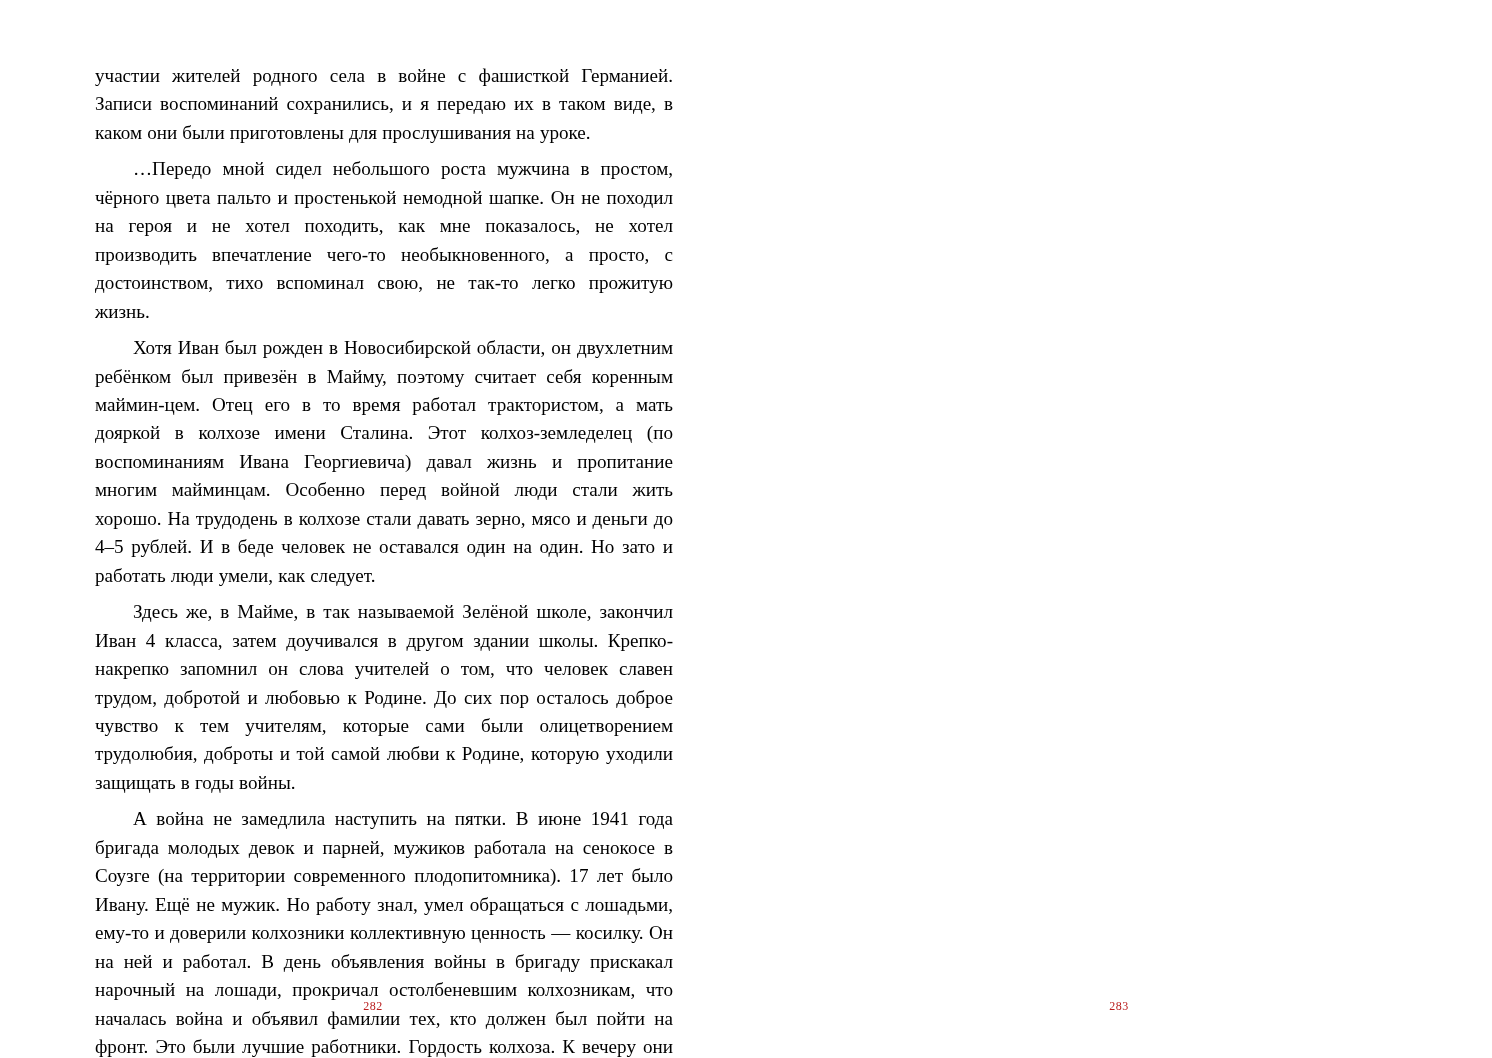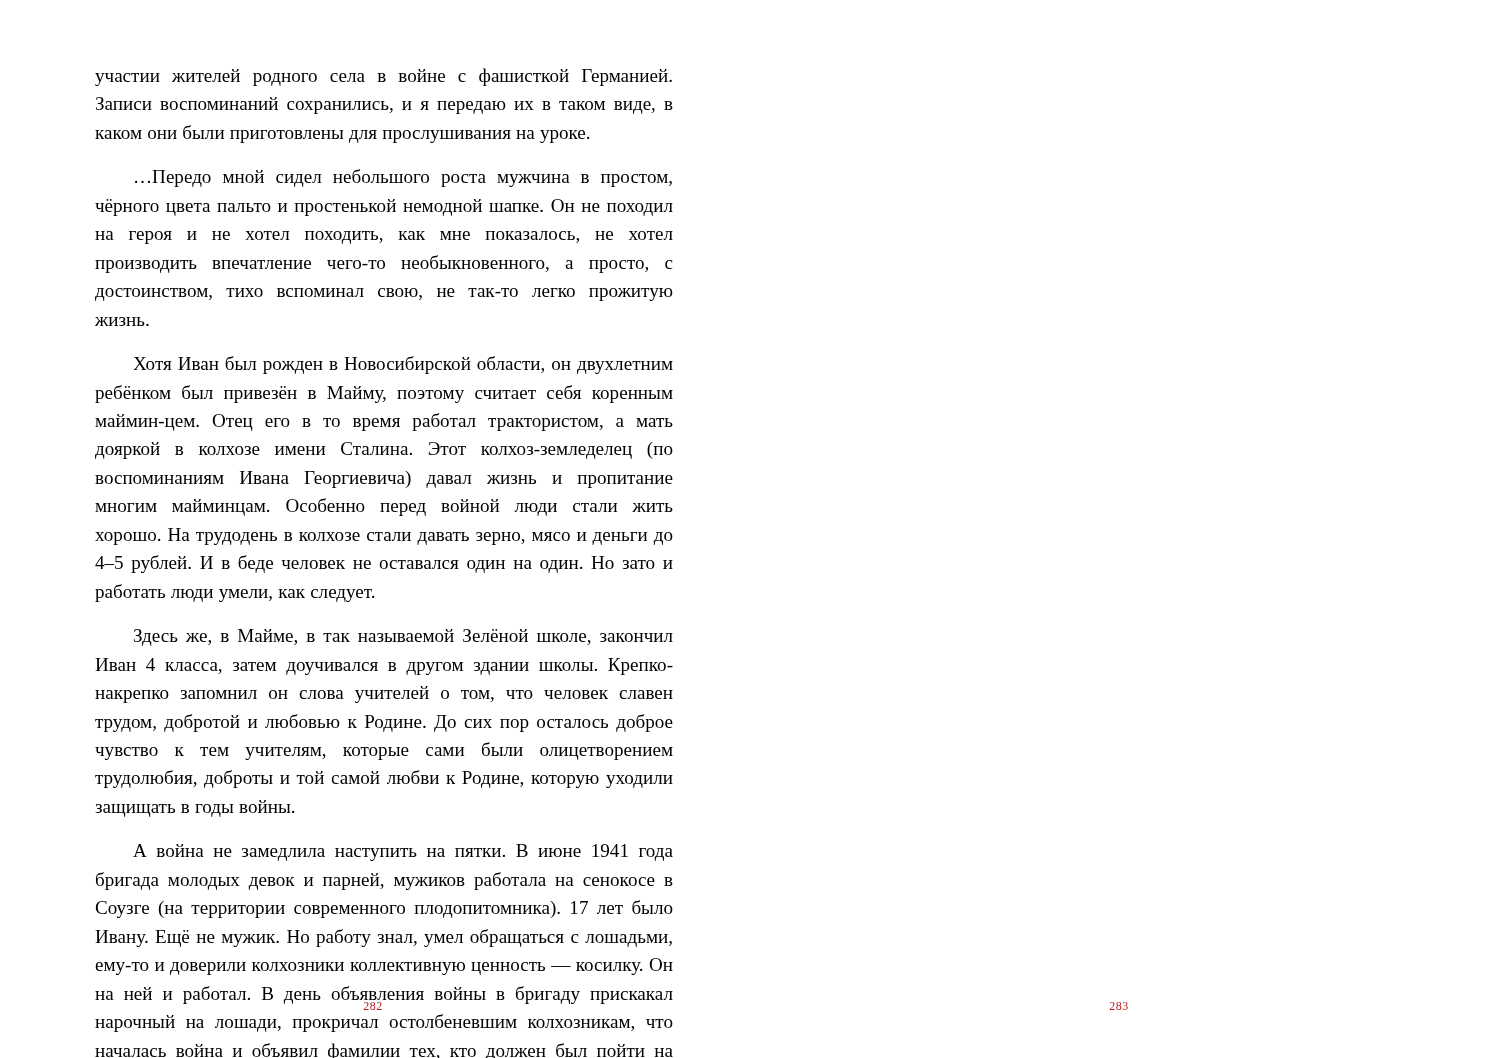--- a/index.html
+++ b/index.html
@@ -46,21 +46,21 @@
   .para {
     margin: 0;
     text-indent: 38px;
     text-align: justify;
   }
   
   .para.cont {
     text-indent: 0;
   }
   .para + .para {
-    margin-top: 16px;
+    margin-top: 8px;
   }
 
   .folio {
     position: absolute;
     bottom: 44px;
     width: 100%;
     text-align: center;
     font-size: 12px;
     font-family: "Liberation Serif", "DejaVu Serif", serif;
     color: #b91c1c;

